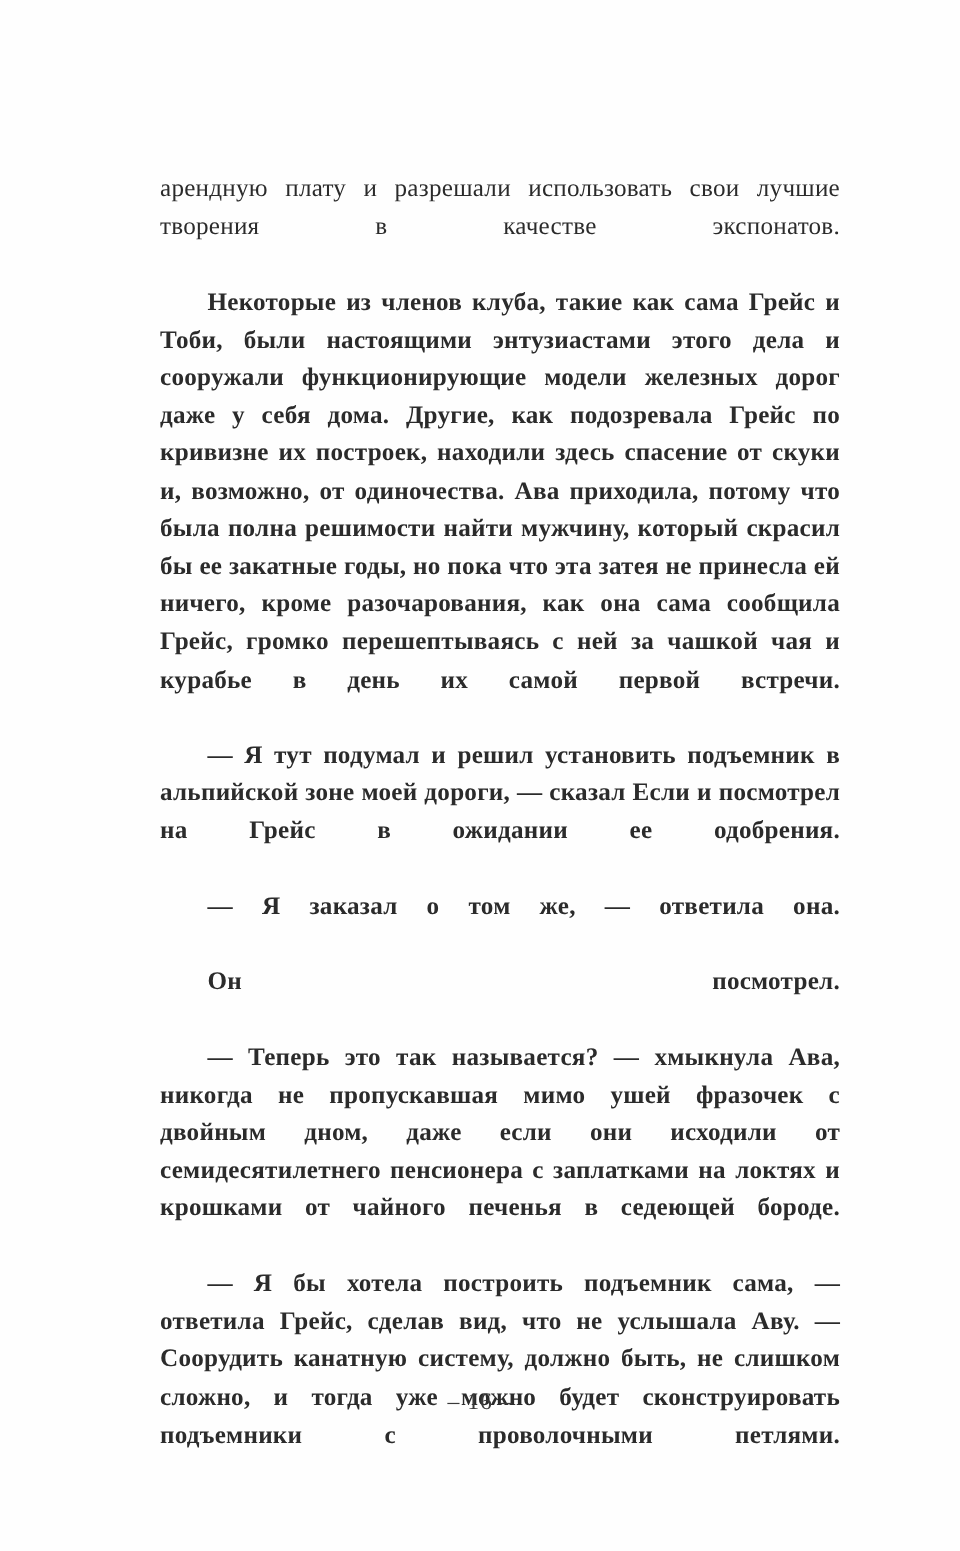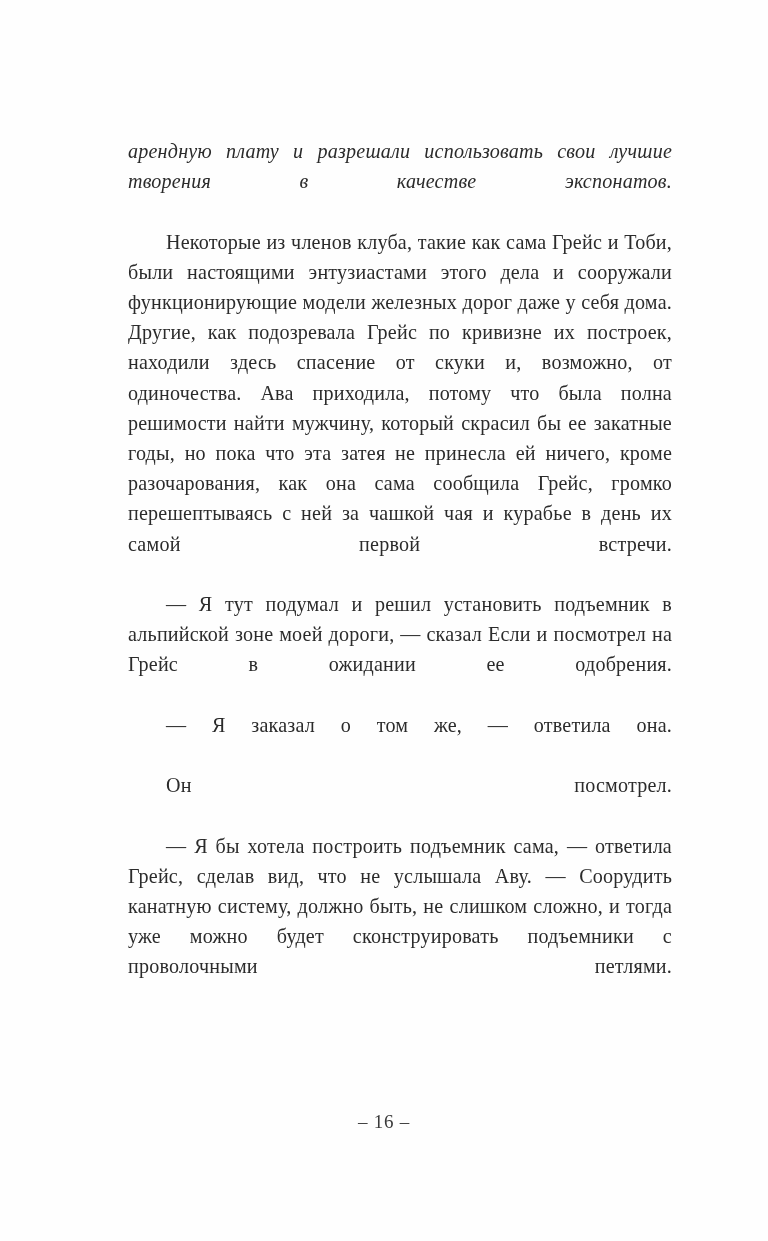--- a/index.html
+++ b/index.html
@@ -38,25 +38,25 @@
     text-justify: inter-word;
     -webkit-hyphens: none;
     hyphens: none;
     letter-spacing: 0.01em;
     word-spacing: 0.005em;
     color: #2b2b2b;
   }
 
   p.indent {
     text-indent: 38px;
+    font-weight: bold;
   }
 
   p.cont {
     text-indent: 0;
-    font-style: italic;
   }
 
   
   p.para::after {
     content: "";
     display: inline-block;
     width: 100%;
   }
 
   .folio {
@@ -75,19 +75,20 @@
 <body>
 
 <div class="page">
 
   <div class="text-block">
     <p class="para cont">арендную плату и разрешали использовать свои лучшие творения в качестве экспонатов.</p>
     <p class="para indent">Некоторые из членов клуба, такие как сама Грейс и Тоби, были настоящими энтузиастами этого дела и сооружали функционирующие модели железных дорог даже у себя дома. Другие, как подозревала Грейс по кривизне их построек, находили здесь спасение от скуки и, возможно, от одиночества. Ава приходила, потому что была полна решимости найти мужчину, который скрасил бы ее закатные годы, но пока что эта затея не принесла ей ничего, кроме разочарования, как она сама сообщила Грейс, громко перешептываясь с ней за чашкой чая и курабье в день их самой первой встречи.</p>
     <p class="para indent">— Я тут подумал и решил установить подъемник в альпийской зоне моей дороги, — сказал Если и посмотрел на Грейс в ожидании ее одобрения.</p>
     <p class="para indent">— Я заказал о том же, — ответила она.</p>
     <p class="para indent">Он посмотрел.</p>
+    <p class="para indent">— Теперь это так называется? — хмыкнула Ава, никогда не пропускавшая мимо ушей фразочек с двойным дном, даже если они исходили от семидесятилетнего пенсионера с заплатками на локтях и крошками от чайного печенья в седеющей бороде.</p>
     <p class="para indent">— Я бы хотела построить подъемник сама, — ответила Грейс, сделав вид, что не услышала Аву. — Соорудить канатную систему, должно быть, не слишком сложно, и тогда уже можно будет сконструировать подъемники с проволочными петлями.</p>
 
   </div>
 
   <div class="folio">–  16 –</div>
 
 </div>
 
 </body></html>

